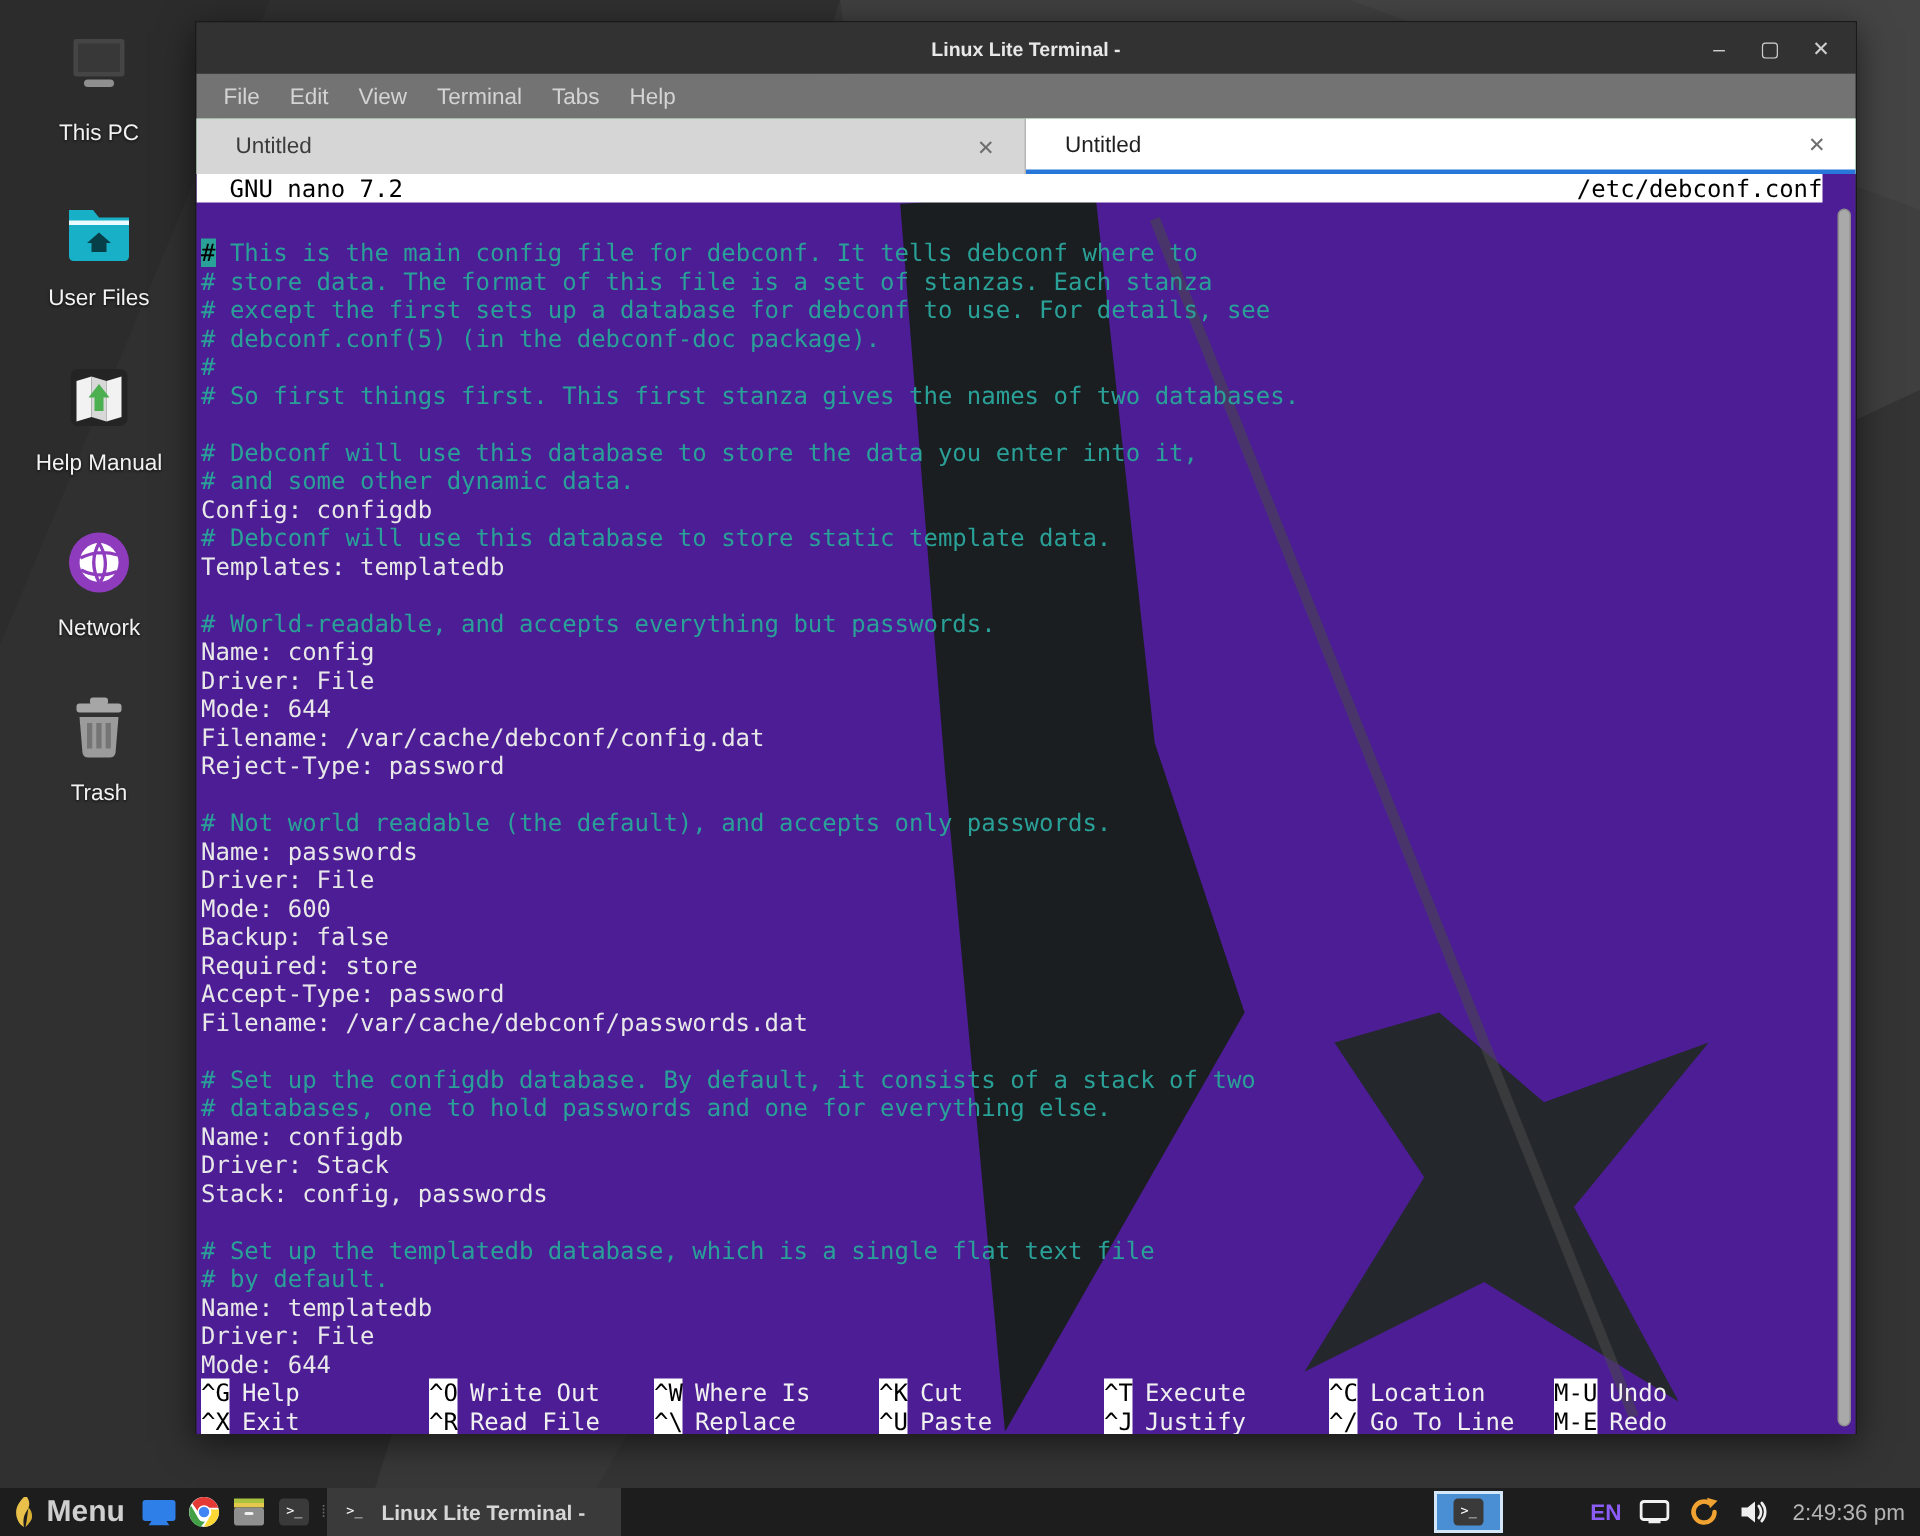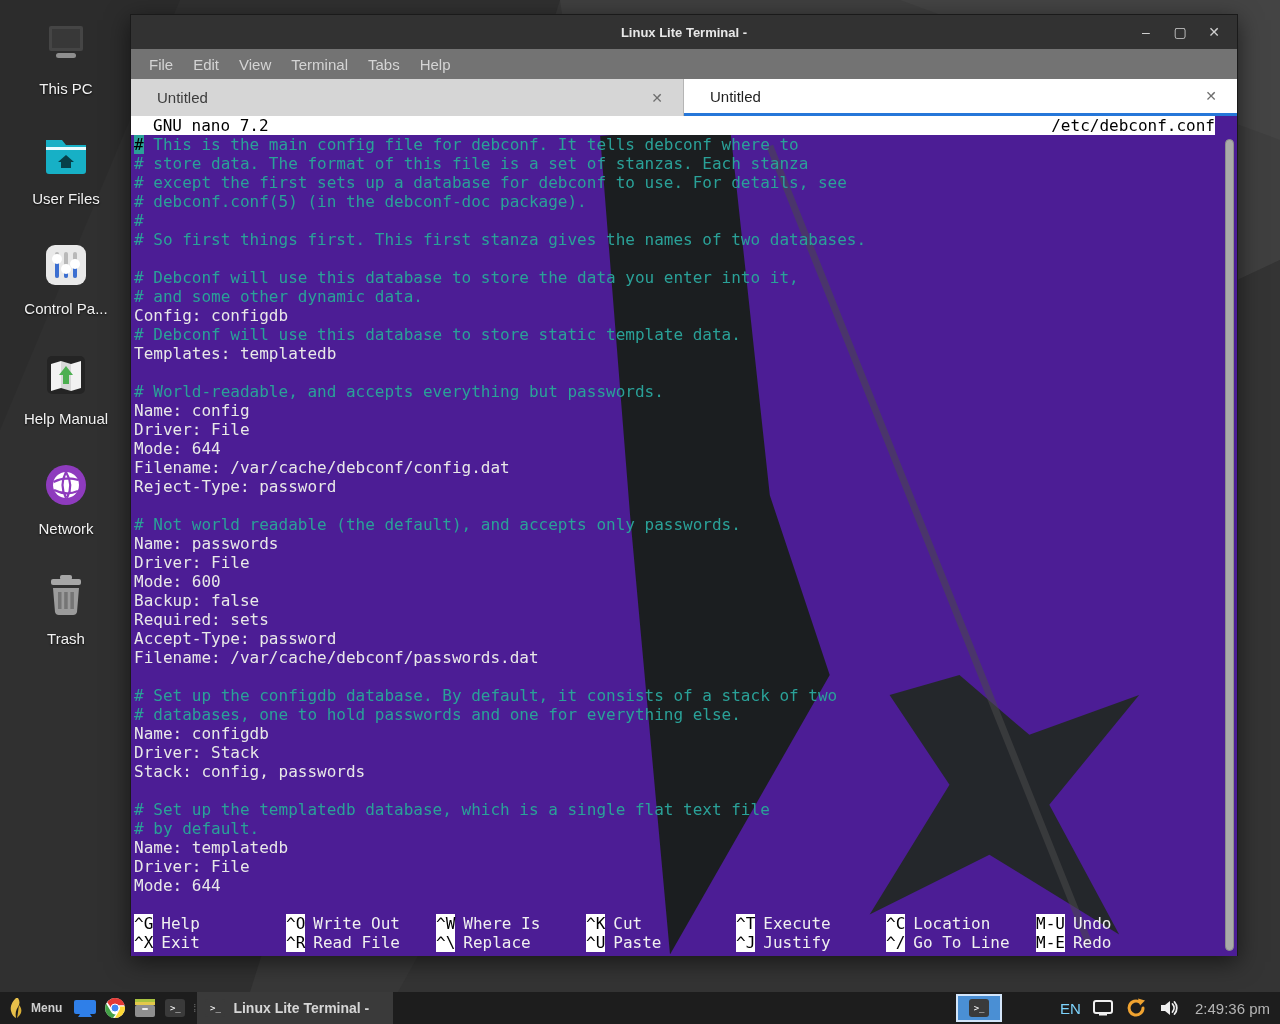--- a/index.html
+++ b/index.html
@@ -41,57 +41,57 @@
 
   
   .term { position:relative; height:840px; background:#4c1d95;
           font-family:"DejaVu Sans Mono", monospace; font-size:16px; line-height:19px;
           color:#e8e8e8; overflow:hidden; display:flex; flex-direction:column; }
   .term-watermark { position:absolute; inset:0; pointer-events:none; }
   .nano-header { position:relative; height:19px; background:#ffffff; color:#000;
                  width:calc(100% - 22px); flex:0 0 auto; }
   .nano-header .ver { position:absolute; left:22px; }
   .nano-header .fname { position:absolute; left:0; right:0; text-align:right; }
-  .tlines { position:relative; flex:0 0 auto; padding-left:3px; }
+  .tlines { position:relative; flex:0 0 auto; padding-left:3px;margin-top:24px; }
   .tline { height:19px; white-space:pre; color:#e8e8e8; }
   .tline.comment { color:#2aa198; }
   .tline .cursor { background:#2aa198; color:#000; }
   .term-spacer { flex:1 1 auto; }
   .nano-shortcuts { flex:0 0 auto; padding:0 0 4px 3px; position:relative; }
   .srow { display:flex; height:19px; }
   .scell { flex:0 0 150px; white-space:pre; }
   .scell:first-child { flex:0 0 152px; }
   .scell:last-child { flex:1 1 auto; }
   .scell .k { background:#ffffff; color:#000; }
   .scell .l { color:#f0f0f0; margin-left:8px; }
 
   .scrollbar { position:absolute; right:3px; top:23px; bottom:5px; width:9px;
                border-radius:5px; background:#a9a9a9; border:1px solid #8c8c8c; cursor:pointer; }
 
   
   .taskbar { position:absolute; left:0; bottom:0; width:1280px; height:32px;
              background:#1d1d1d; z-index:3; display:flex; align-items:center; }
   .tb-left { display:flex; align-items:center; height:100%; }
   .menu-btn { display:flex; align-items:center; gap:7px; padding:0 8px 0 8px; height:100%; cursor:pointer; }
-  .menu-btn .mlabel { color:#cfcfcf; font-size:12px; font-weight:600; }
+  .menu-btn .mlabel { color:#cfcfcf; font-size:20px; font-weight:600; }
   .launcher { width:30px; height:100%; display:flex; align-items:center; justify-content:center; cursor:pointer; }
   .tb-sep { color:#6a6a6a; font-size:11px; letter-spacing:-2px; margin:0 3px; }
   .taskbtn { display:flex; align-items:center; gap:8px; height:100%; width:196px;
              background:#3a3a3a; padding:0 8px; cursor:pointer; }
   .taskbtn .tbl { color:#d6d6d6; font-size:14px; font-weight:600; white-space:nowrap;
                   overflow:hidden; }
   .tb-right { margin-left:auto; display:flex; align-items:center; height:100%; }
   .tray-term { width:46px; height:28px; background:#4a8fd4; border:2px solid #d4e6fa;
                display:flex; align-items:center; justify-content:center; cursor:pointer; margin-right:52px; }
   .mini-term { width:20px; height:18px; background:#3a3a3a; border-radius:3px;
                color:#fff; font-family:"DejaVu Sans Mono",monospace; font-size:9px;
                display:flex; align-items:center; justify-content:center; }
   .tray-item { display:flex; align-items:center; justify-content:center; height:100%;
                padding:0 6px; cursor:pointer; }
-  .lang { color:#7dd3fc; font-size:15px; font-weight:400; }
+  .lang { color:#8b5cf6; font-size:15px; font-weight:700; }
   .clock { color:#b4b4b4; font-size:15px; padding:0 10px; cursor:pointer; white-space:nowrap; }
 </style>
 </head>
 <body>
 
 <div class="desktop">
 
   <svg class="wallpaper" viewBox="0 0 1280 1024" preserveAspectRatio="none">
     <rect width="1280" height="1024" fill="#383838"></rect>
     <polygon points="0,0 560,0 240,1024 0,1024" fill="#303030"></polygon>
@@ -118,37 +118,20 @@
       <span class="glyph">
         <svg width="54" height="54" viewBox="0 0 54 54">
           <path d="M7 12 h16 l4 5 h20 v26 a3 3 0 0 1 -3 3 H10 a3 3 0 0 1 -3 -3 Z" fill="#17b0c6"></path>
           <rect x="7" y="19" width="40" height="3" fill="#e9fbff"></rect>
           <path d="M27 27 l8 7 h-3 v6 h-10 v-6 h-3 Z" fill="#073f48"></path>
         </svg>
       </span>
       <span class="lbl">User Files</span>
     </div>
 
-    <div class="dicon">
-      <span class="glyph">
-        <svg width="54" height="54" viewBox="0 0 54 54">
-          <rect x="7" y="7" width="40" height="40" rx="9" fill="#e9e9e9"></rect>
-          <rect x="16" y="14" width="4" height="26" rx="2" fill="#b9b9b9"></rect>
-          <rect x="25" y="14" width="4" height="26" rx="2" fill="#b9b9b9"></rect>
-          <rect x="34" y="14" width="4" height="26" rx="2" fill="#b9b9b9"></rect>
-          <rect x="16" y="22" width="4" height="18" rx="2" fill="#3c6fd1"></rect>
-          <rect x="25" y="30" width="4" height="10" rx="2" fill="#3c6fd1"></rect>
-          <rect x="34" y="26" width="4" height="14" rx="2" fill="#3c6fd1"></rect>
-          <circle cx="18" cy="21" r="5" fill="#ffffff"></circle>
-          <circle cx="27" cy="31" r="5" fill="#ffffff"></circle>
-          <circle cx="36" cy="26" r="5" fill="#ffffff"></circle>
-        </svg>
-      </span>
-      <span class="lbl">Control Pa...</span>
-    </div>
 
     <div class="dicon">
       <span class="glyph">
         <svg width="54" height="54" viewBox="0 0 54 54">
           <rect x="8" y="8" width="38" height="38" rx="5" fill="#242424"></rect>
           <polygon points="12,16 22,13 22,40 12,43" fill="#f2f2f2"></polygon>
           <polygon points="22,13 32,16 32,43 22,40" fill="#d8d8d8"></polygon>
           <polygon points="32,16 42,13 42,40 32,43" fill="#f2f2f2"></polygon>
           <path d="M27 18 l7 9 h-4 v9 h-6 v-9 h-4 Z" fill="#4caf50"></path>
         </svg>
@@ -245,21 +228,21 @@
           <div class="tline">Driver: File</div>
           <div class="tline">Mode: 644</div>
           <div class="tline">Filename: /var/cache/debconf/config.dat</div>
           <div class="tline">Reject-Type: password</div>
           <div class="tline">&nbsp;</div>
           <div class="tline comment"># Not world readable (the default), and accepts only passwords.</div>
           <div class="tline">Name: passwords</div>
           <div class="tline">Driver: File</div>
           <div class="tline">Mode: 600</div>
           <div class="tline">Backup: false</div>
-          <div class="tline">Required: sets</div>
+          <div class="tline">Required: store</div>
           <div class="tline">Accept-Type: password</div>
           <div class="tline">Filename: /var/cache/debconf/passwords.dat</div>
           <div class="tline">&nbsp;</div>
           <div class="tline comment"># Set up the configdb database. By default, it consists of a stack of two</div>
           <div class="tline comment"># databases, one to hold passwords and one for everything else.</div>
           <div class="tline">Name: configdb</div>
           <div class="tline">Driver: Stack</div>
           <div class="tline">Stack: config, passwords</div>
           <div class="tline">&nbsp;</div>
           <div class="tline comment"># Set up the templatedb database, which is a single flat text file</div>

